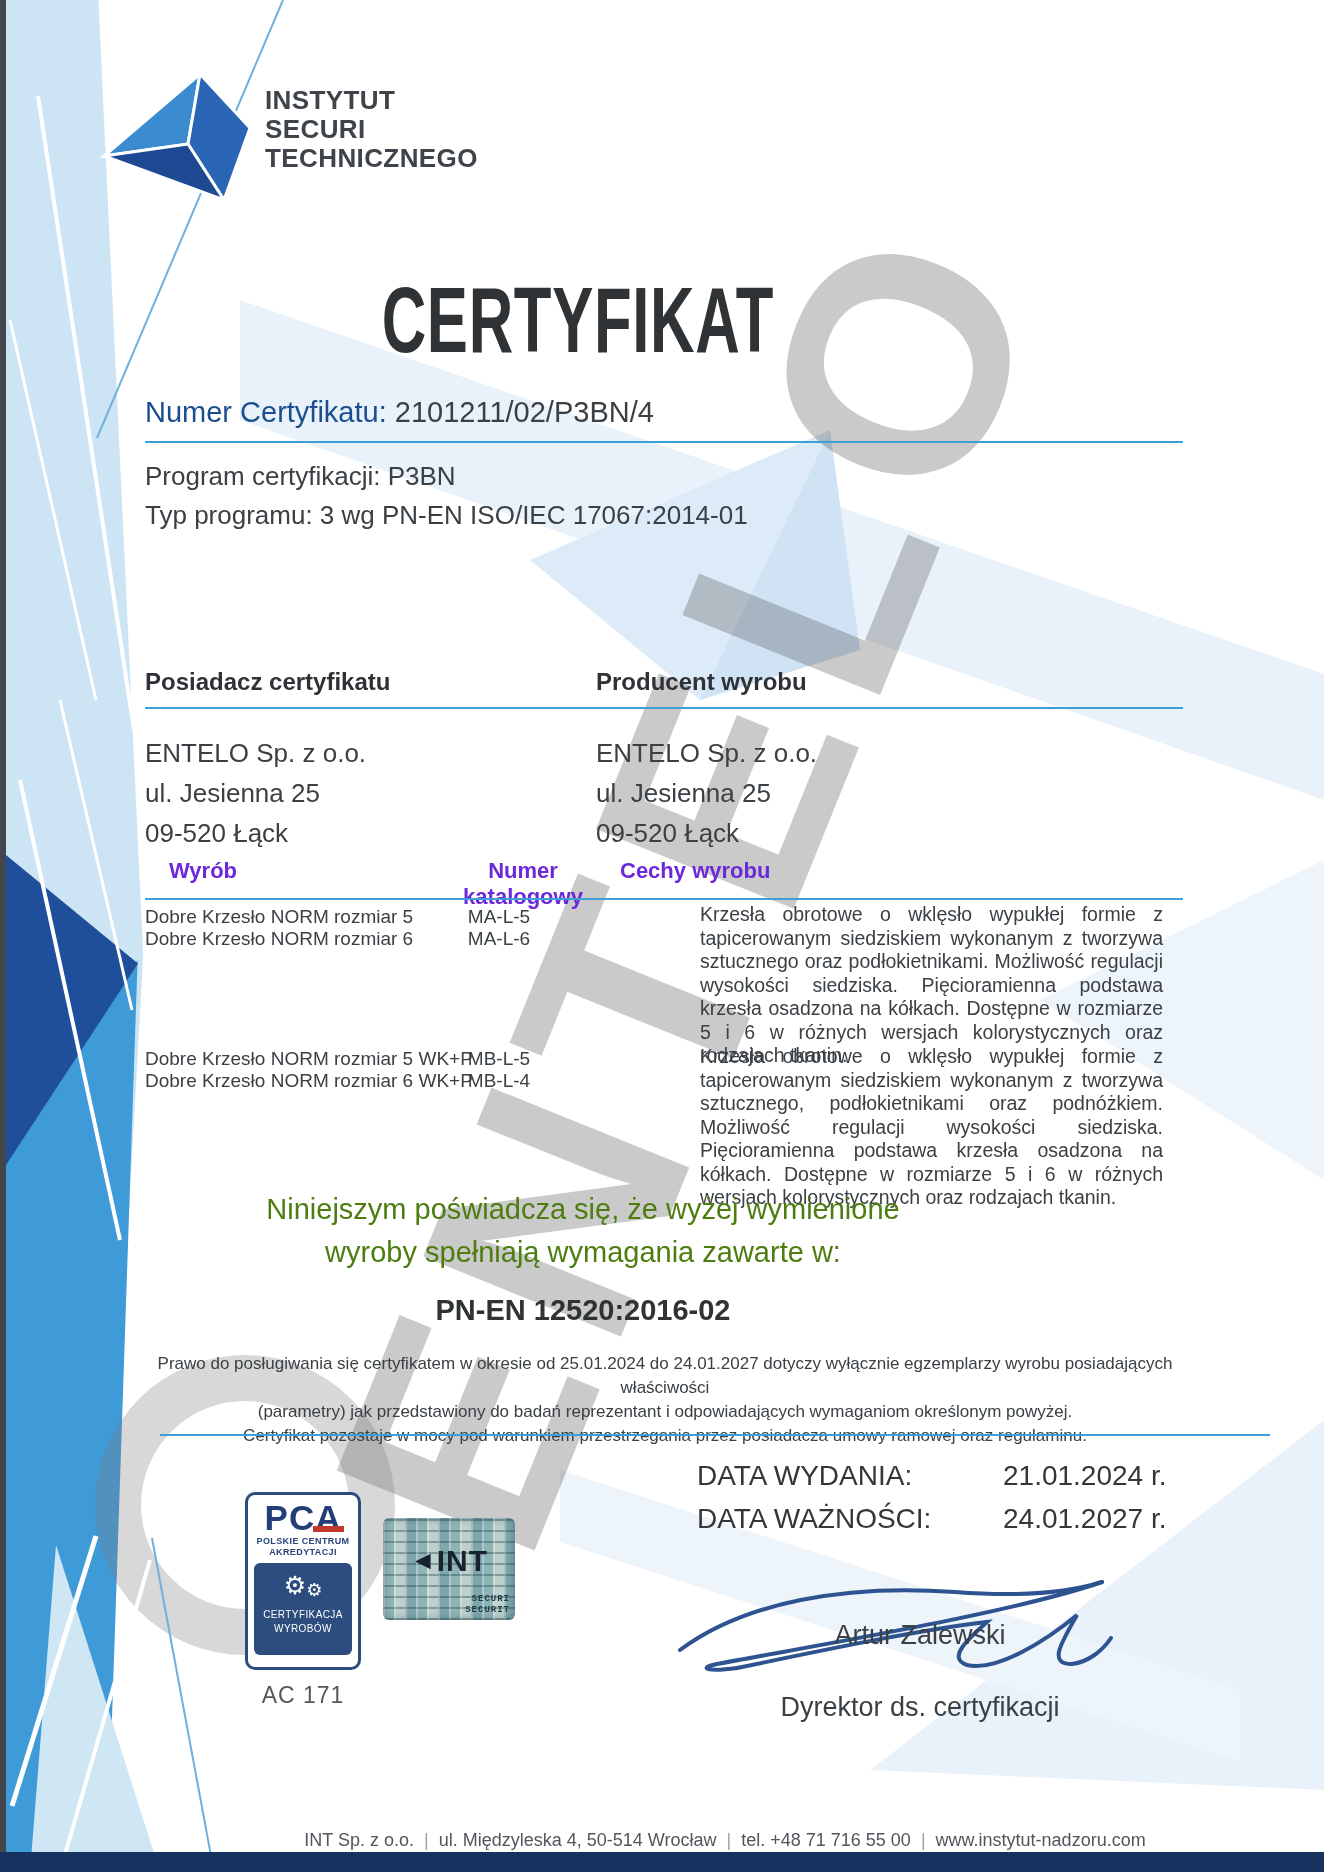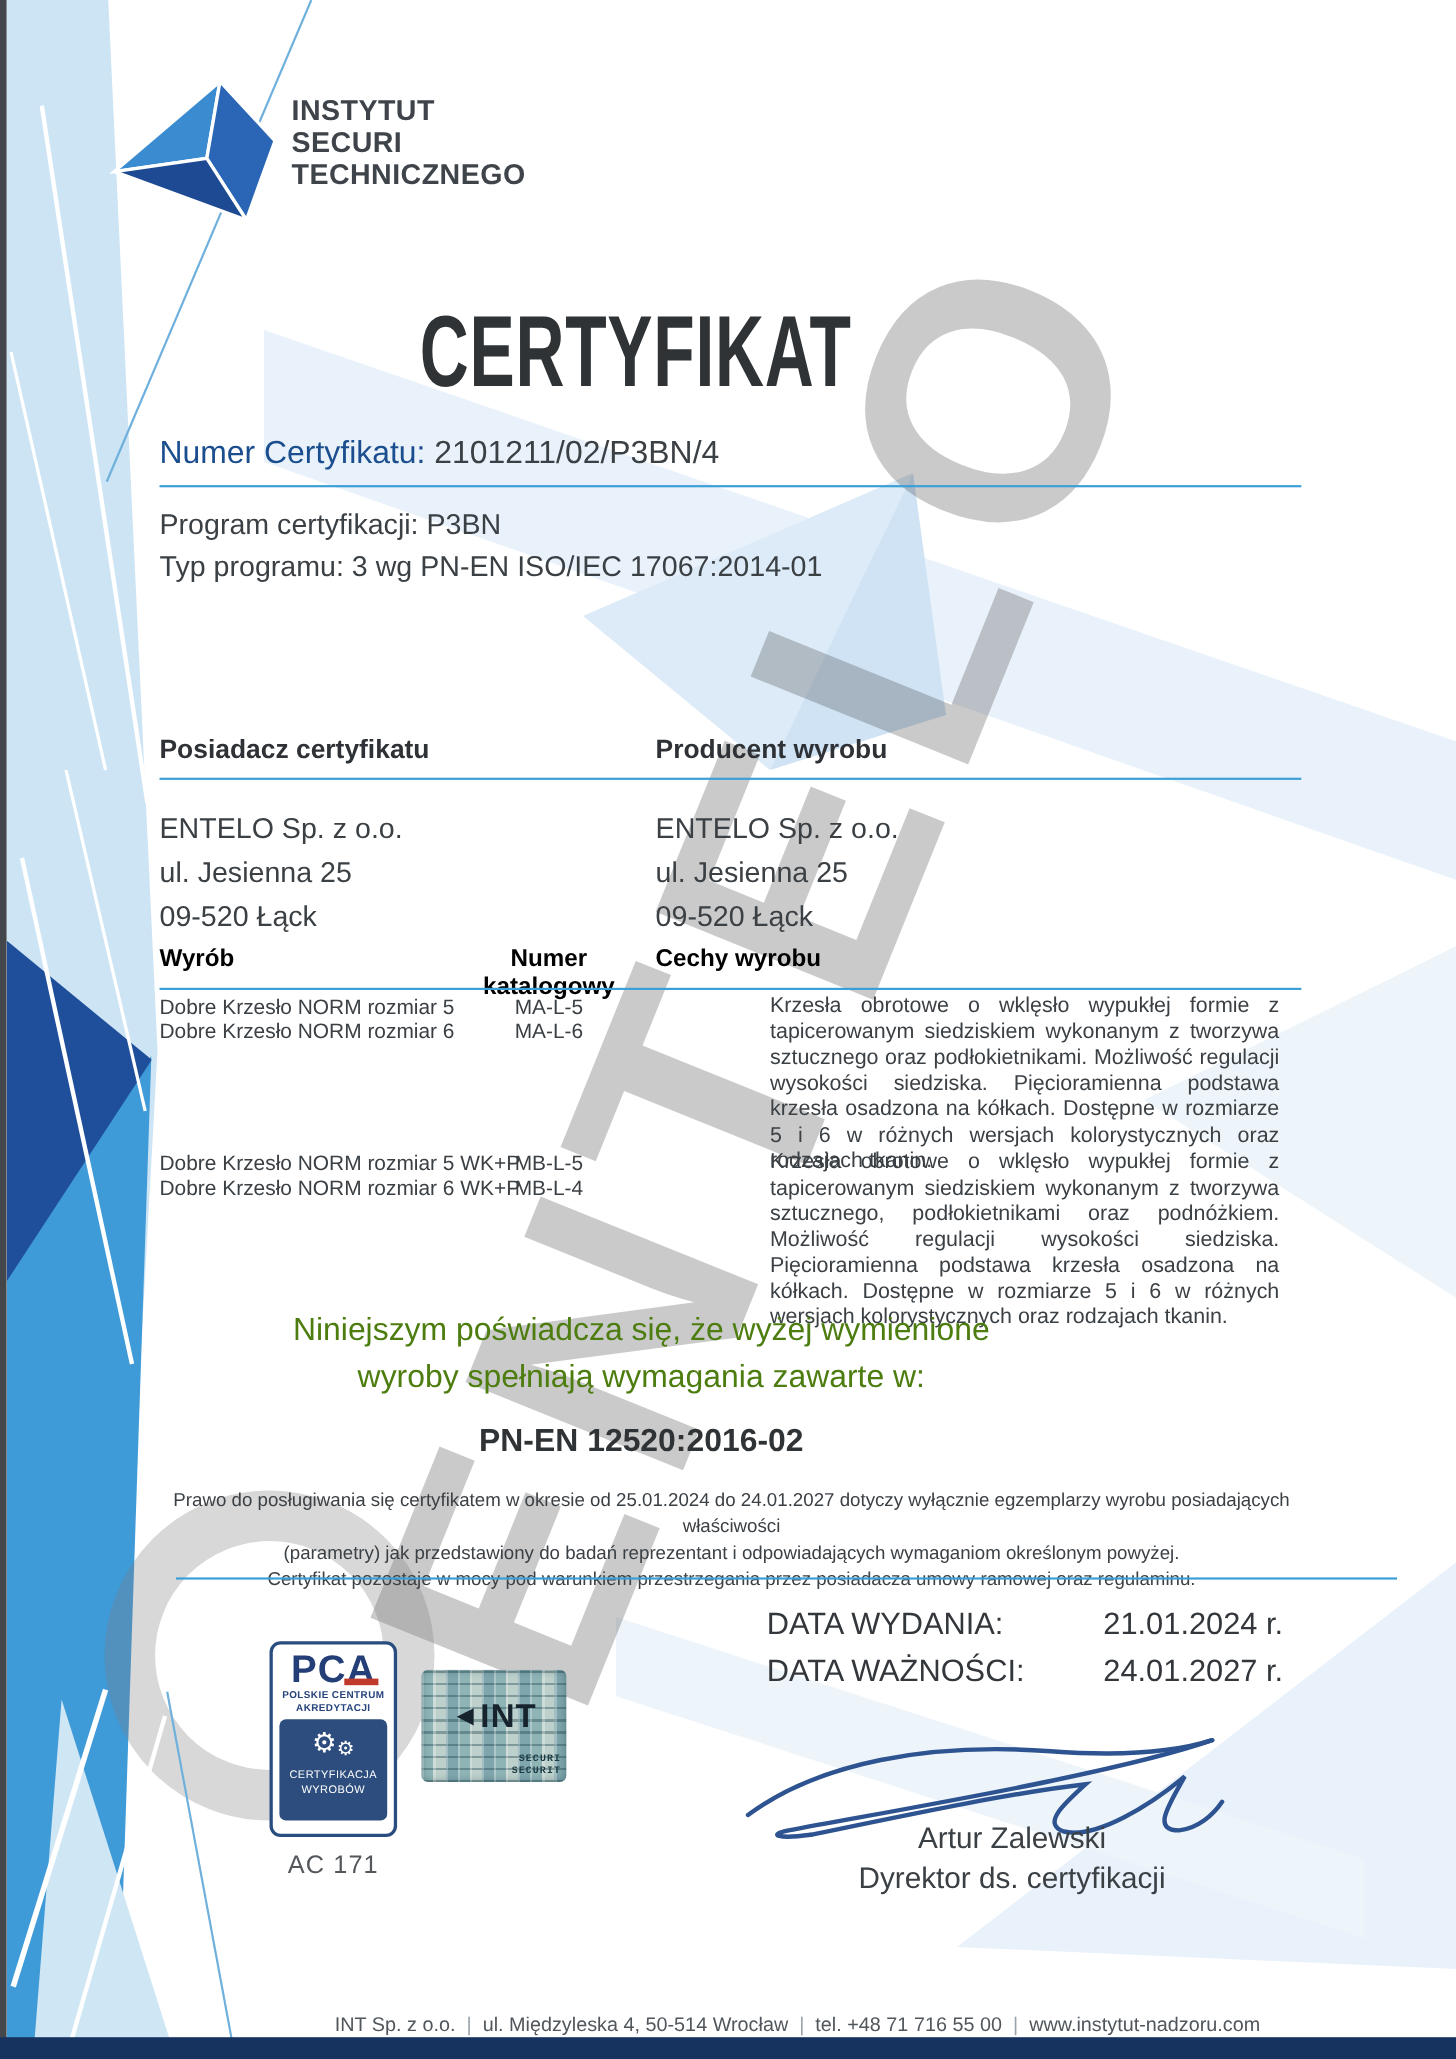--- a/index.html
+++ b/index.html
@@ -51,21 +51,21 @@
   .prog2{left:145px;top:500px;font-size:26px;}
 
   .sec-label{font-size:24px;font-weight:700;color:#2e3236;}
   .holder-label{left:145px;top:668px;}
   .producer-label{left:596px;top:668px;}
   .rule2{left:145px;top:707px;width:1038px;}
   .addr{font-size:26px;line-height:40px;color:#3b4045;}
   .holder-addr{left:145px;top:733px;}
   .producer-addr{left:596px;top:733px;}
 
-  .colhead{font-size:22px;font-weight:700;color:#000000;}
+  .colhead{font-size:22px;font-weight:700;color:#6d28d9;margin-left:24px;}
   .col-product{left:145px;top:858px;}
   .col-catalog{left:420px;top:858px;width:158px;text-align:center;}
   .col-features{left:596px;top:858px;}
   .rule3{left:145px;top:898px;width:1038px;}
 
   .prod-names{font-size:19px;line-height:22px;color:#3b4045;}
   .cat-vals{font-size:19px;line-height:22px;color:#3b4045;width:158px;text-align:center;}
   .features{width:463px;font-size:19.5px;line-height:23.5px;color:#3b4045;text-align:justify;}
   .g1-names{left:145px;top:906px;}
   .g1-cat{left:420px;top:906px;}
@@ -109,21 +109,21 @@
       repeating-linear-gradient(90deg, #8fb4b6 0 11px, #bdd0cb 11px 22px, #7fa6ad 22px 33px);
     box-shadow:inset 0 0 8px rgba(20,50,60,.4);}
   .holo-int{position:absolute;left:0;top:26px;width:132px;text-align:center;
     font-size:30px;font-weight:800;color:#17242e;letter-spacing:1px;}
   .holo-tri{font-size:26px;vertical-align:2px;}
   .holo-sec{position:absolute;right:5px;bottom:4px;text-align:right;
     font-family:"Liberation Mono",monospace;font-size:9px;font-weight:700;color:#1d3b42;line-height:11px;letter-spacing:1px;}
 
   
   .sig-svg{left:655px;top:1570px;}
-  .sig-name{left:715px;top:1656px;width:410px;text-align:center;font-size:27px;color:#3b4045;}
+  .sig-name{left:715px;top:1620px;width:410px;text-align:center;font-size:27px;color:#3b4045;}
   .sig-title{left:715px;top:1692px;width:410px;text-align:center;font-size:27px;color:#3b4045;}
 
   
   .footer{left:120px;top:1830px;width:1210px;text-align:center;font-size:18px;color:#50565c;}
   .footer .sep{color:#9aa3ab;padding:0 10px;}
 </style>
 </head>
 <body>
 
 <div id="page">

